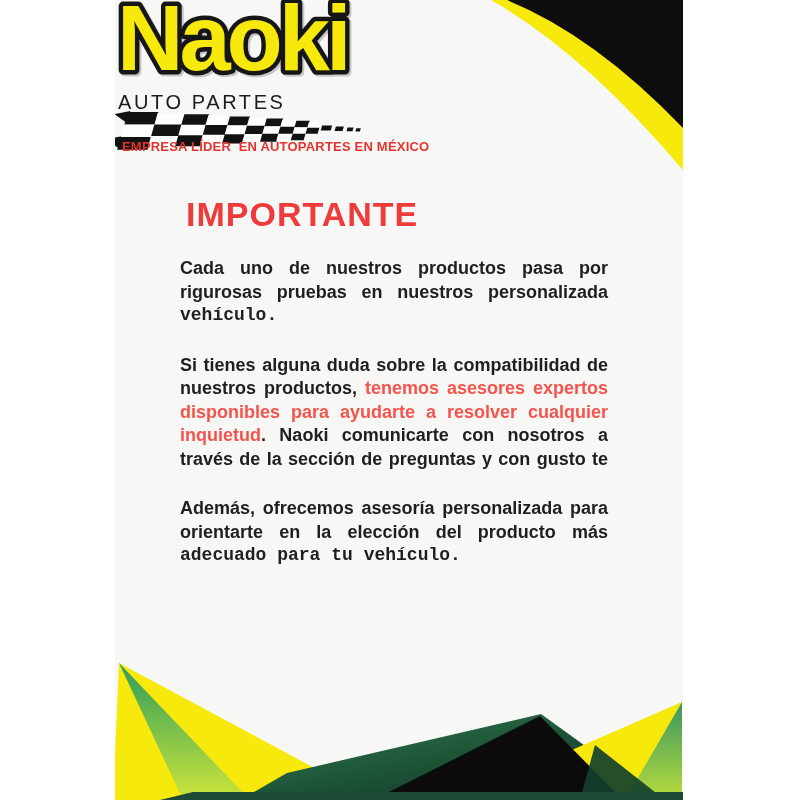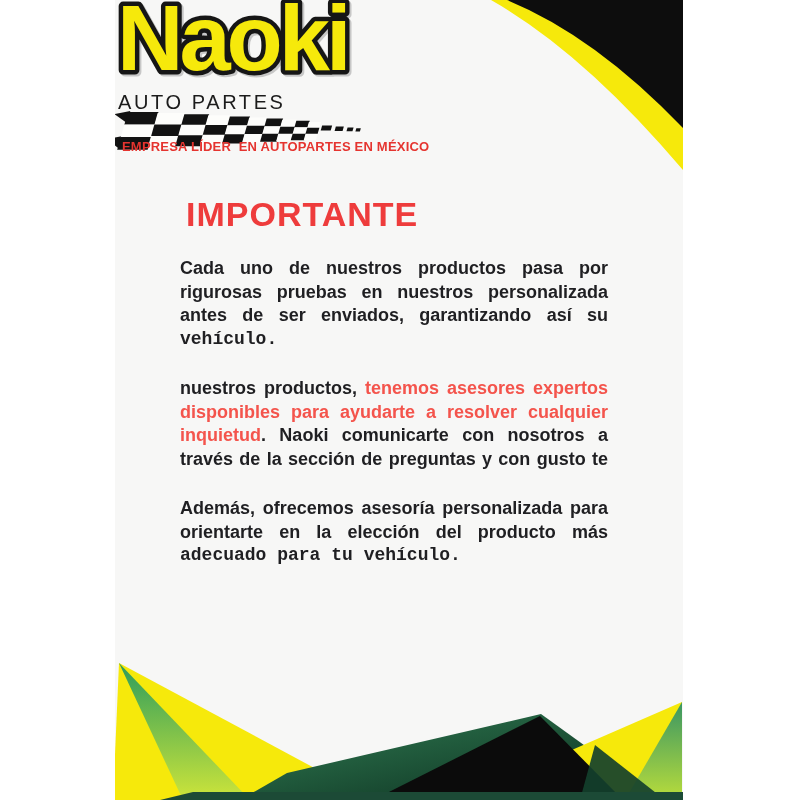--- a/index.html
+++ b/index.html
@@ -143,24 +143,24 @@
     </svg>
 
     <div class="brand-tagline">EMPRESA LÍDER  EN AUTOPARTES EN MÉXICO</div>
 
     <div class="heading">IMPORTANTE</div>
 
     <div class="paragraphs" id="paragraphs">
         <div class="para">
           <div class="pline"><span class="seg-dark">Cada uno de nuestros productos pasa por</span></div>
           <div class="pline"><span class="seg-dark">rigurosas pruebas en nuestros personalizada</span></div>
-          <div class="pline"><span class="seg-dark">antes de ser enviados, garantizando así su</span></div>
           <div class="pline last"><span class="seg-dark">vehículo.</span></div>
         </div>
         <div class="para">
+          <div class="pline"><span class="seg-dark">Si tienes alguna duda sobre la compatibilidad de</span></div>
           <div class="pline"><span class="seg-dark">nuestros productos, </span><span class="seg-red">tenemos asesores expertos</span></div>
           <div class="pline"><span class="seg-red">disponibles para ayudarte a resolver cualquier</span></div>
           <div class="pline"><span class="seg-red">inquietud</span><span class="seg-dark">. Naoki comunicarte con nosotros a</span></div>
           <div class="pline"><span class="seg-dark">través de la sección de preguntas y con gusto te</span></div>
         </div>
         <div class="para">
           <div class="pline"><span class="seg-dark">Además, ofrecemos asesoría personalizada para</span></div>
           <div class="pline"><span class="seg-dark">orientarte en la elección del producto más</span></div>
           <div class="pline last"><span class="seg-dark">adecuado para tu vehículo.</span></div>
         </div>

